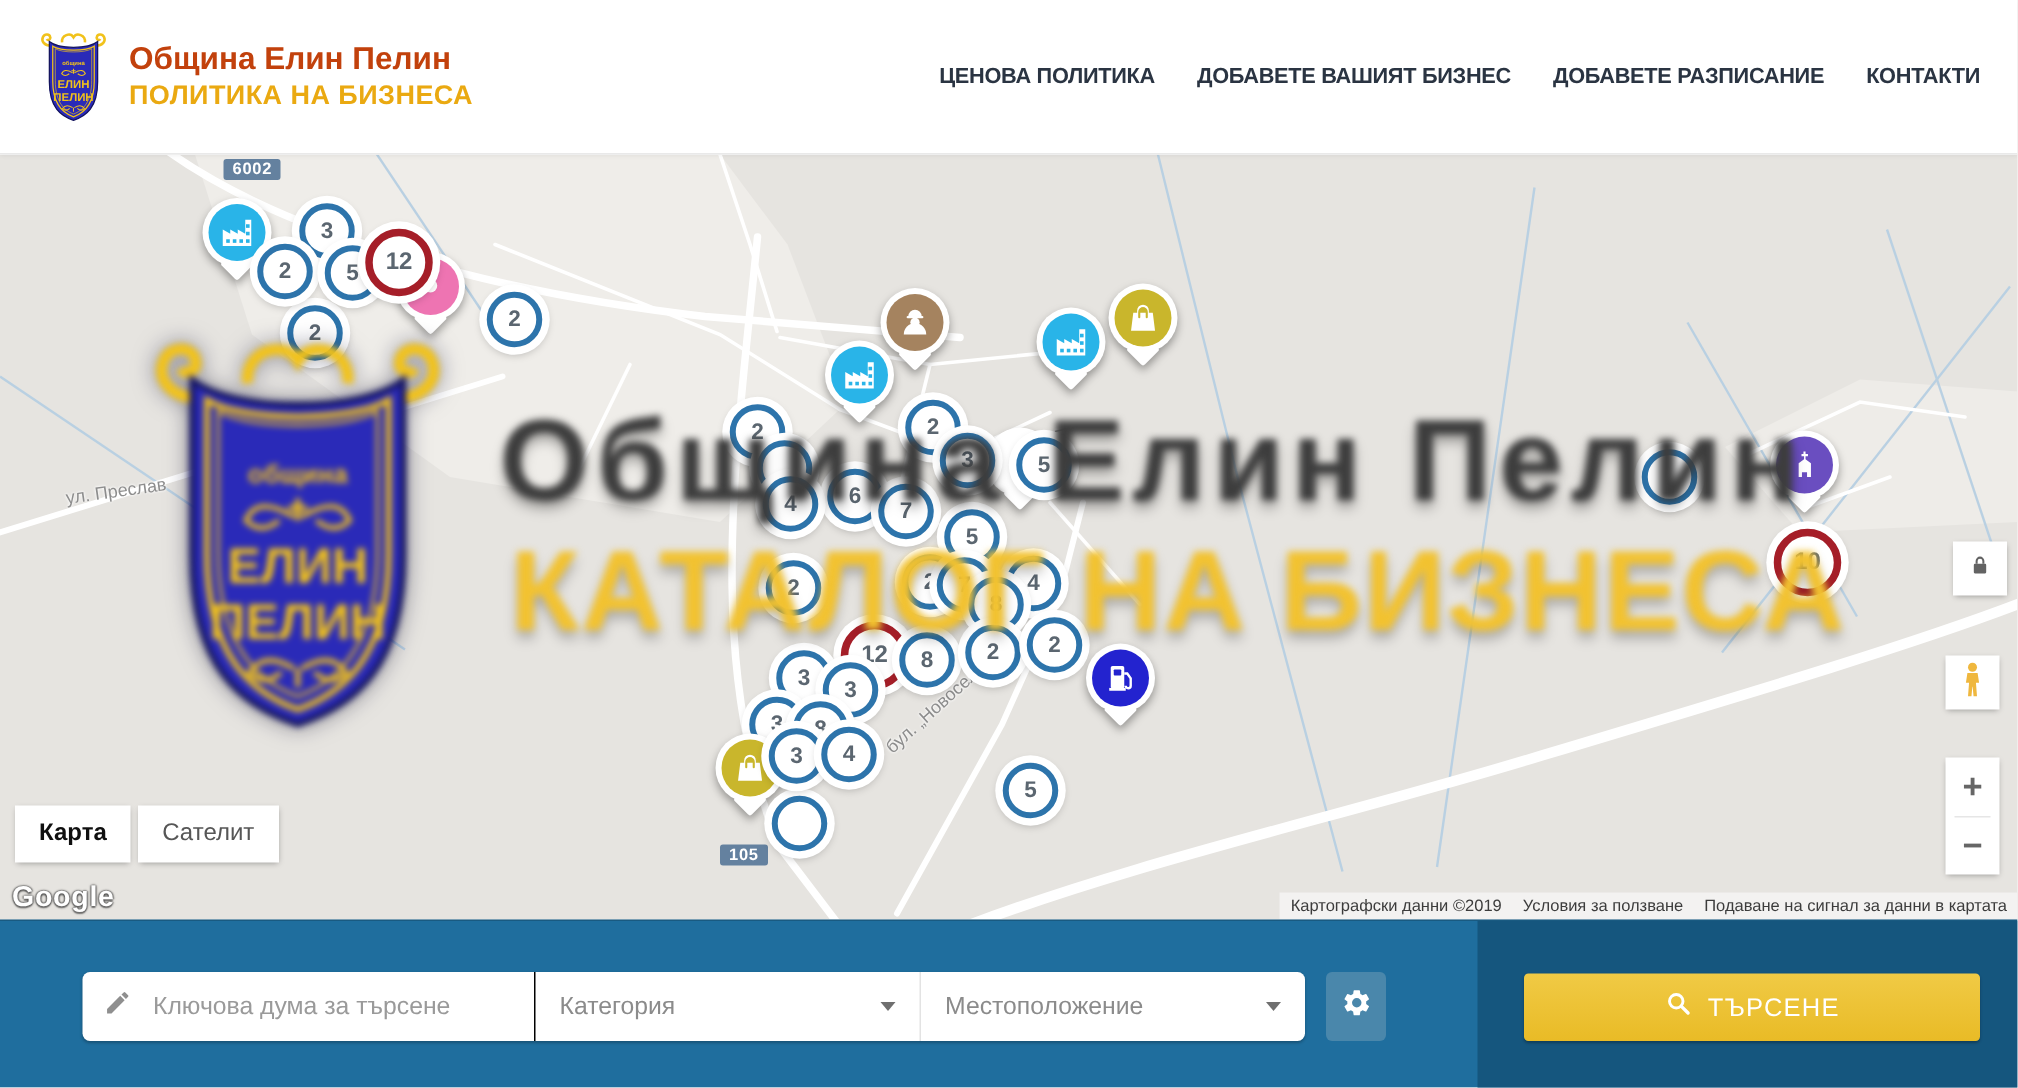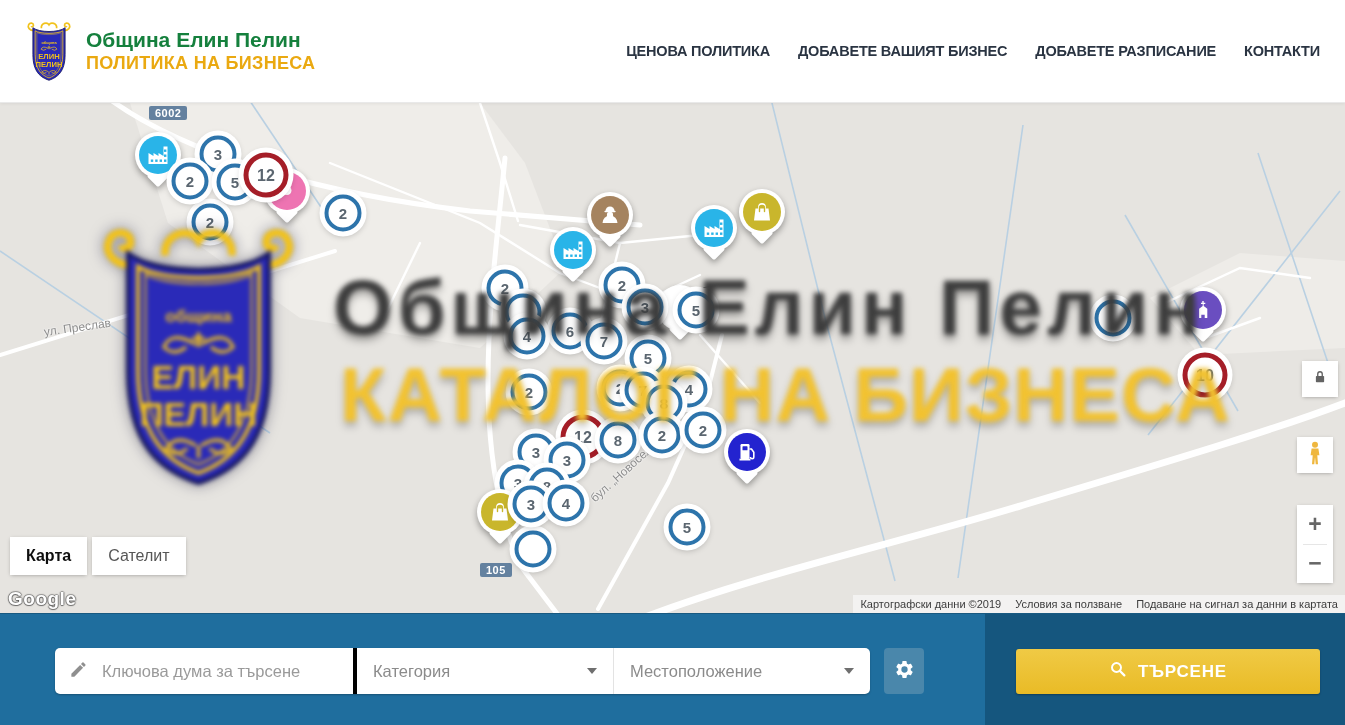--- a/index.html
+++ b/index.html
@@ -10,21 +10,21 @@
   
   .header{
     position:absolute;top:0;left:0;width:1345px;height:103px;background:#fff;
     display:flex;align-items:center;justify-content:space-between;
     padding:0 25px;box-sizing:border-box;z-index:40;
     border-bottom:1px solid #e9e9e9;box-shadow:0 1px 3px rgba(0,0,0,.06);
   }
   .brand{display:flex;align-items:center;gap:13px;cursor:pointer;}
   .brand-logo{width:48px;height:64px;flex:0 0 auto;}
   .brand-logo svg{width:48px;height:64px;display:block;}
-  .brand-title{font-size:21px;font-weight:700;color:#15803d;line-height:1.15;}
+  .brand-title{font-size:21px;font-weight:700;color:#c2410c;line-height:1.15;}
   .brand-subtitle{font-size:18px;font-weight:700;color:#eaa911;letter-spacing:.3px;}
   .nav{display:flex;gap:28px;align-items:center;}
   .nav-item{font-size:14.5px;font-weight:700;color:#2a3442;letter-spacing:-.2px;cursor:pointer;white-space:nowrap;text-decoration:none;}
   
   .map{
     position:absolute;top:103px;left:0;width:1345px;height:510px;
     background:#e6e4e0;overflow:hidden;cursor:grab;
   }
   .map svg.roads{position:absolute;left:0;top:0;z-index:0;}
   .street-label{
@@ -110,37 +110,37 @@
   .searchbar{
     position:absolute;top:613px;left:0;width:1345px;height:112px;
     background:#1f6e9e;z-index:40;border-top:1px solid rgba(0,0,0,.18);box-sizing:border-box;
   }
   .searchbar-right{position:absolute;right:0;top:0;width:360px;height:112px;background:#15567e;}
   .search-fields{
     position:absolute;left:55px;top:34px;width:815px;height:46px;background:#fff;
     border-radius:5px;display:flex;align-items:stretch;box-shadow:0 1px 2px rgba(0,0,0,.25);
   }
   .field{display:flex;align-items:center;box-sizing:border-box;}
-  .field-keyword{width:302px;border-right:4px solid #000000;padding:0 14px;gap:12px;}
+  .field-keyword{width:302px;border-right:1px solid #000000;padding:0 14px;gap:12px;}
   .field-keyword svg{width:19px;height:19px;flex:0 0 auto;}
   input.keyword{border:none;outline:none;font-size:16.5px;color:#333;width:100%;font-family:inherit;background:transparent;}
   input.keyword::placeholder{color:#9a9a9a;opacity:1;}
   .field-select{flex:1;padding:0 16px;font-size:16.5px;color:#8b8b8b;justify-content:space-between;cursor:pointer;}
   .field-select.with-border{border-right:1px solid #e3e3e3;gap:48px;}
   .caret{width:0;height:0;border-left:5px solid transparent;border-right:5px solid transparent;border-top:6px solid #6f6f6f;}
   .gear-btn{
     position:absolute;left:884px;top:34px;width:40px;height:46px;background:#4a87ab;
     border-radius:4px;display:flex;align-items:center;justify-content:center;cursor:pointer;
   }
   .gear-btn svg{width:21px;height:21px;}
   .search-btn{
     position:absolute;left:1016px;top:35px;width:304px;height:45px;
     background:linear-gradient(#f0ca45,#e9bb26);border-radius:3px;
     display:flex;align-items:center;justify-content:center;gap:11px;
-    color:#fff;font-size:17px;font-weight:700;letter-spacing:.8px;cursor:pointer;
+    color:#fff;font-size:17px;font-weight:400;letter-spacing:.8px;cursor:pointer;
     box-shadow:0 1px 2px rgba(0,0,0,.3);
   }
   .search-btn svg{width:18px;height:18px;}
 </style>
 </head>
 <body>
 
 <div class="header">
   <div class="brand">
     <div class="brand-logo">

